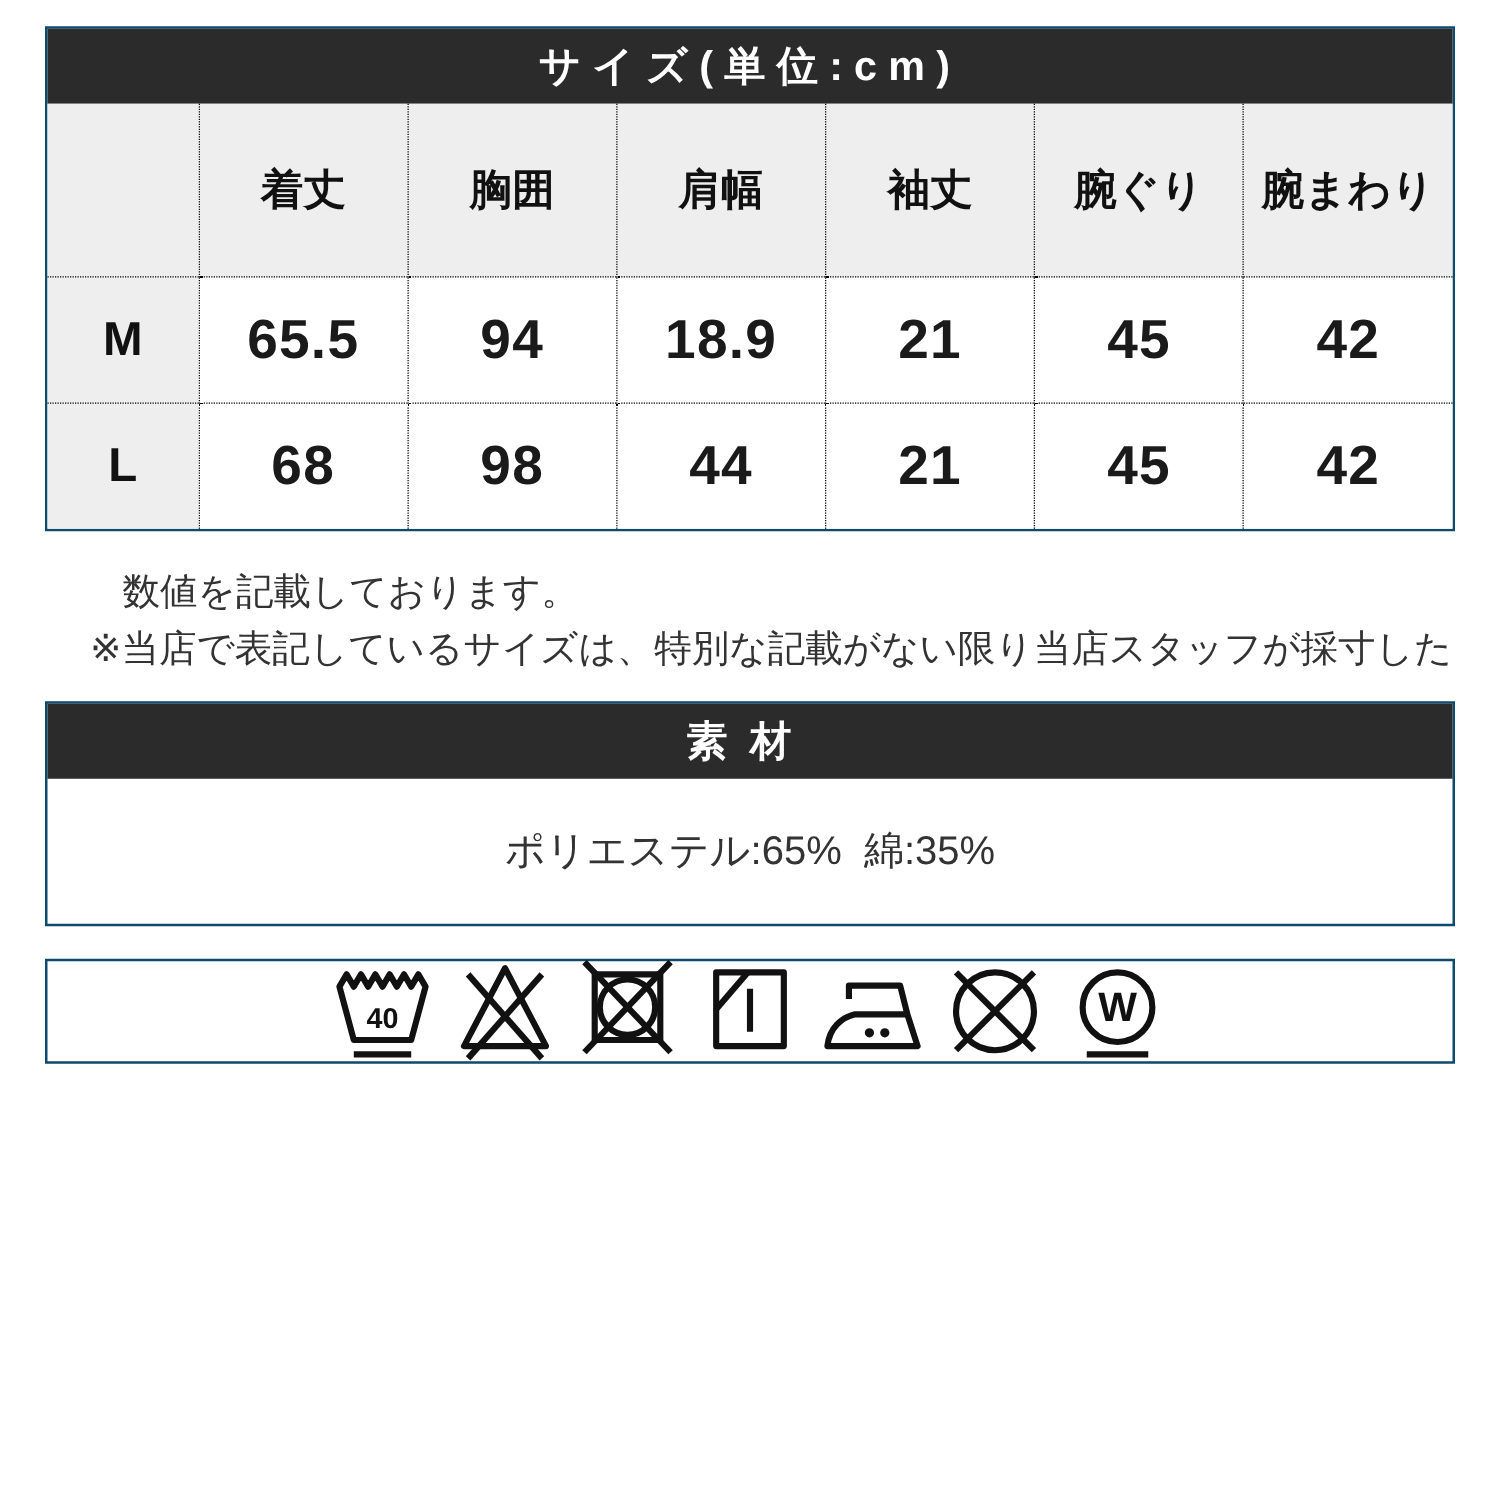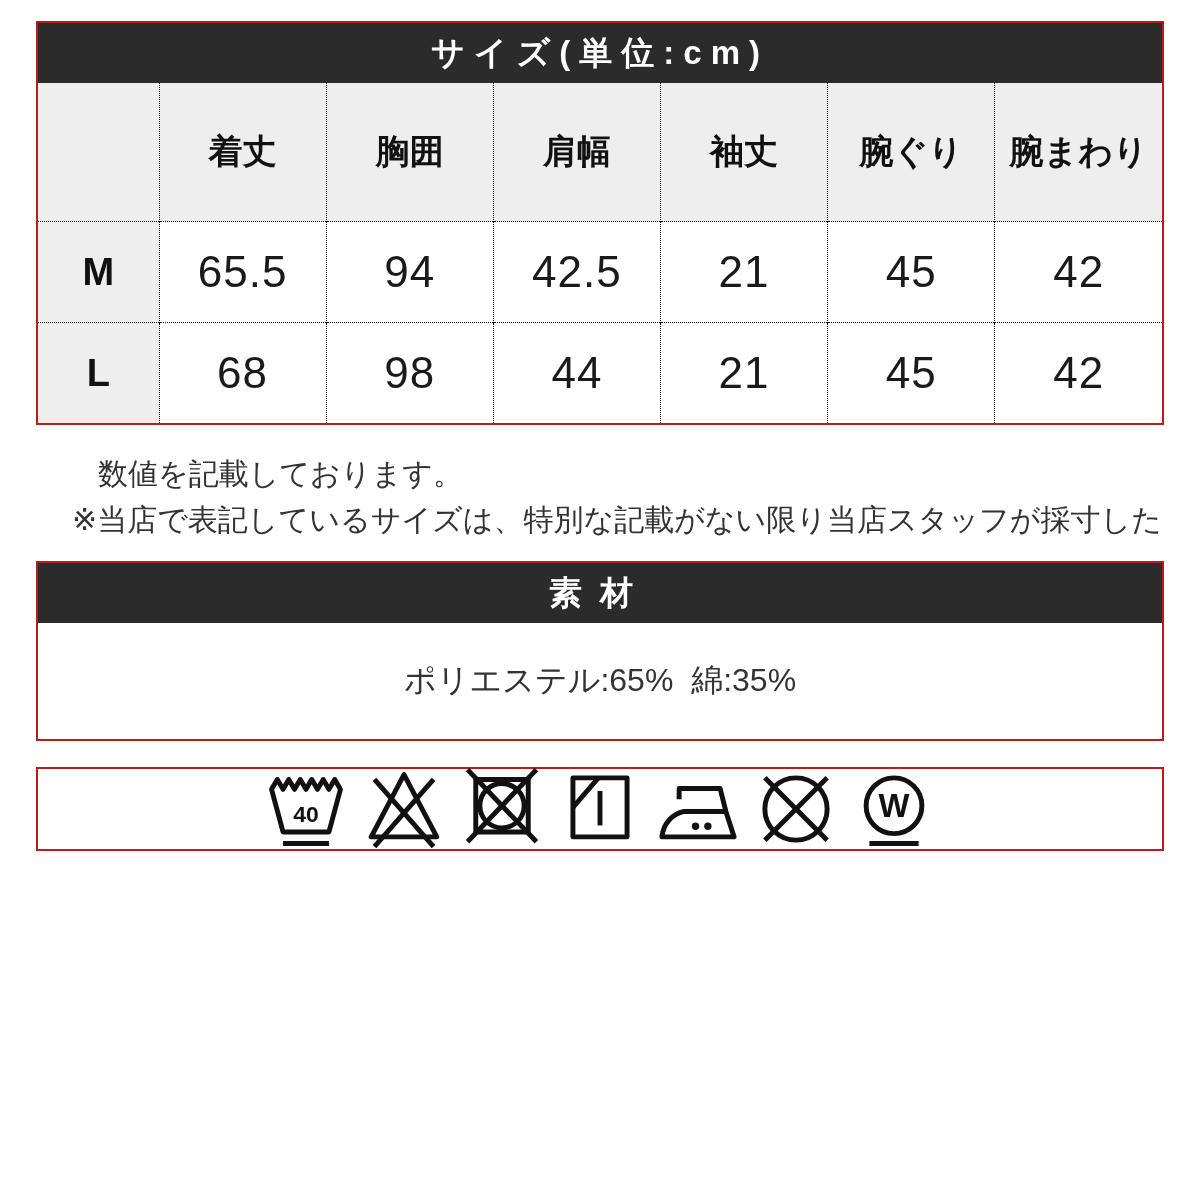--- a/index.html
+++ b/index.html
@@ -3,40 +3,40 @@
 <meta charset="utf-8">
 <style>
   html,body{margin:0;padding:0;}
   body{
     width:1200px;height:1200px;background:#ffffff;position:relative;overflow:hidden;
     font-family:"Liberation Sans","DejaVu Sans",sans-serif;color:#111;
   }
   .wrap{margin:0 36px;}
 
   
-  .box{border:2px solid #b91c1c;background:#fff;}
+  .box{border:2px solid #0c4a6e;background:#fff;}
   .bar{
     height:60px;background:#2b2b2b;color:#fff;
     display:flex;align-items:center;justify-content:center;
     font-weight:bold;font-size:33px;
   }
   .bar.main{letter-spacing:9px;}
   .bar.material{letter-spacing:18px;}
   .bar.laundry{letter-spacing:13px;}
 
   
   .size-box{margin-top:21px;}
   table.size{border-collapse:collapse;width:100%;table-layout:fixed;}
   table.size tr > *{padding:0;text-align:center;vertical-align:middle;background:#fff;}
   table.size tr:not(:first-child) > *{border-top:1px dotted #000;}
   table.size tr > *:not(:first-child){border-left:1px dotted #000;}
   table.size tr.head > *{height:138px;background:#eee;font-size:34px;font-weight:bold;}
   table.size tr.data > *{height:100px;}
   table.size tr.data th{background:#eee;font-size:38px;font-weight:bold;}
-  table.size tr.data td{font-size:44px;font-weight:normal;color:#1a1a1a;letter-spacing:1px;}
+  table.size tr.data td{font-size:44px;font-weight:bold;color:#1a1a1a;letter-spacing:1px;}
 
   
   .notes{margin:26px 0 0 36px;color:#333;font-size:30px;}
   .note{line-height:46px;}
   .note + .note{margin-top:53px;}
   .note-line{white-space:nowrap;padding-left:26px;}
   .note-line.first{padding-left:0;}
 
   
   .material-box{margin-top:18px;}
@@ -79,21 +79,21 @@
         <th>胸囲</th>
         <th>肩幅</th>
         <th>袖丈</th>
         <th>腕ぐり</th>
         <th>腕まわり</th>
       </tr>
       <tr class="data">
         <th>M</th>
         <td>65.5</td>
         <td>94</td>
-        <td>42.5</td>
+        <td>18.9</td>
         <td>21</td>
         <td>45</td>
         <td>42</td>
       </tr>
       <tr class="data">
         <th>L</th>
         <td>68</td>
         <td>98</td>
         <td>44</td>
         <td>21</td>

